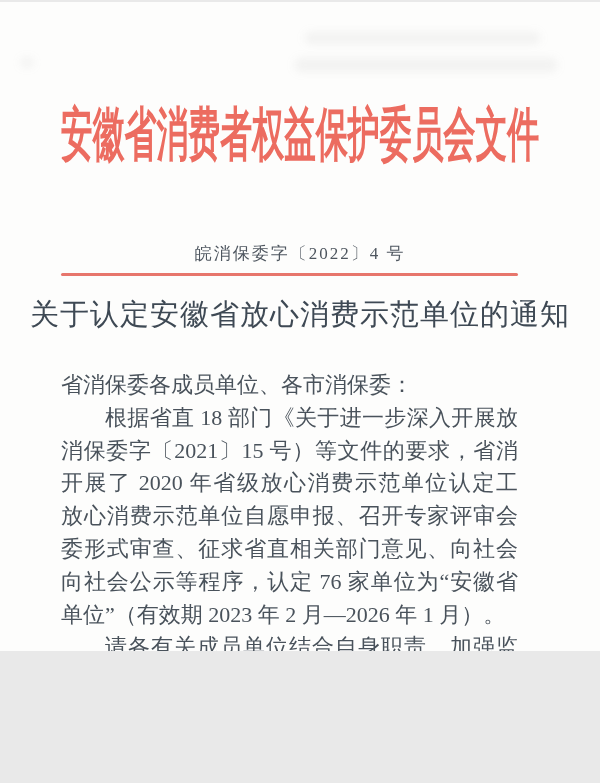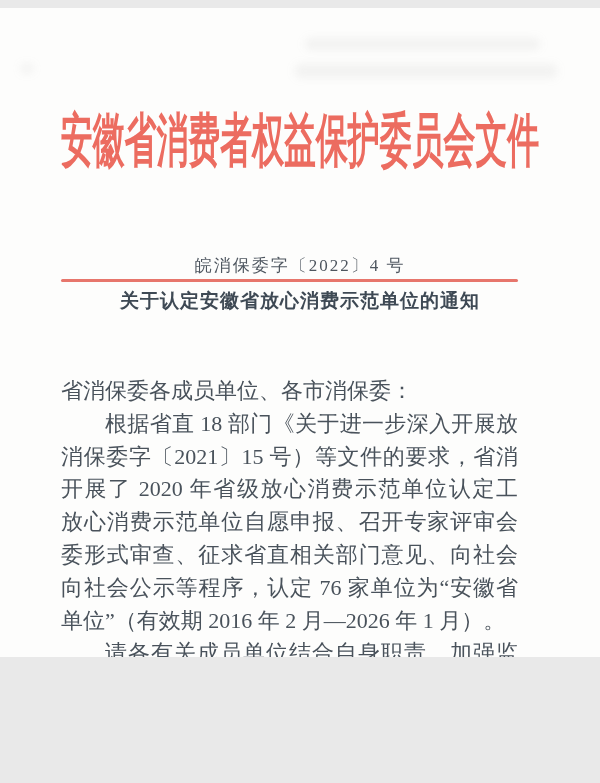--- a/index.html
+++ b/index.html
@@ -4,21 +4,21 @@
 <style>
   html, body {
     margin: 0;
     padding: 0;
     background: #e9e9e9;
   }
   .page {
     position: relative;
     width: 600px;
     height: 649px;
-    margin: 8px auto;
+    margin: 2px auto;
     background: var(--paper, #fdfdfc);
     overflow: hidden;
     font-family: "Liberation Serif", "DejaVu Serif", serif;
   }
 
   
   .ghost {
     position: absolute;
     background: rgba(150, 150, 150, 0.10);
     filter: blur(4px);
@@ -46,47 +46,47 @@
     line-height: 64px;
     font-weight: bold;
     color: var(--header-red, #ec6c60);
     transform: scaleX(0.55);
     transform-origin: center;
     letter-spacing: 0;
   }
 
   .doc-number {
     position: absolute;
-    top: 246px;
+    top: 240px;
     left: 0;
     width: 100%;
     text-align: center;
     font-size: 17px;
     letter-spacing: 2px;
     color: #4e565f;
   }
 
   .red-line {
     position: absolute;
     top: 271px;
     left: 61px;
     width: 457px;
     height: 3px;
     border-radius: 1.5px;
     background: var(--divider-red, #e7766c);
   }
 
   .doc-title {
     position: absolute;
-    top: 280px;
+    top: 293px;
     left: 0;
     width: 100%;
     text-align: center;
-    font-size: 19px;
-    font-weight: bold;
+    font-size: 29px;
+    font-weight: normal;
     letter-spacing: 1px;
     color: var(--title-text, #3e4954);
   }
 
   .body-text {
     position: absolute;
     top: 367px;
     left: 61px;
     width: 457px;
     font-size: 22px;
@@ -142,20 +142,20 @@
 
   <div class="body-text">
     <div class="line no-stretch">省消保委各成员单位、各市消保委：</div>
 
     <div class="line indent">根据省直 18 部门《关于进一步深入开展放心满意消费</div>
     <div class="line">消保委字〔2021〕15 号）等文件的要求，省消保委认真组织</div>
     <div class="line">开展了 2020 年省级放心消费示范单位认定工作。经各市级</div>
     <div class="line">放心消费示范单位自愿申报、召开专家评审会议，省消保</div>
     <div class="line">委形式审查、征求省直相关部门意见、向社会公示等程序、</div>
     <div class="line">向社会公示等程序，认定 76 家单位为“安徽省放心消费示范</div>
-    <div class="line no-stretch">单位”（有效期 2016 年 2 月—2026 年 1 月）。</div>
+    <div class="line no-stretch">单位”（有效期 2023 年 2 月—2026 年 1 月）。</div>
 
     <div class="line indent">请各有关成员单位结合自身职责，加强监督管理，落实</div>
   </div>
 
   <div class="seal"></div>
 
 </div>
 
 </body></html>

